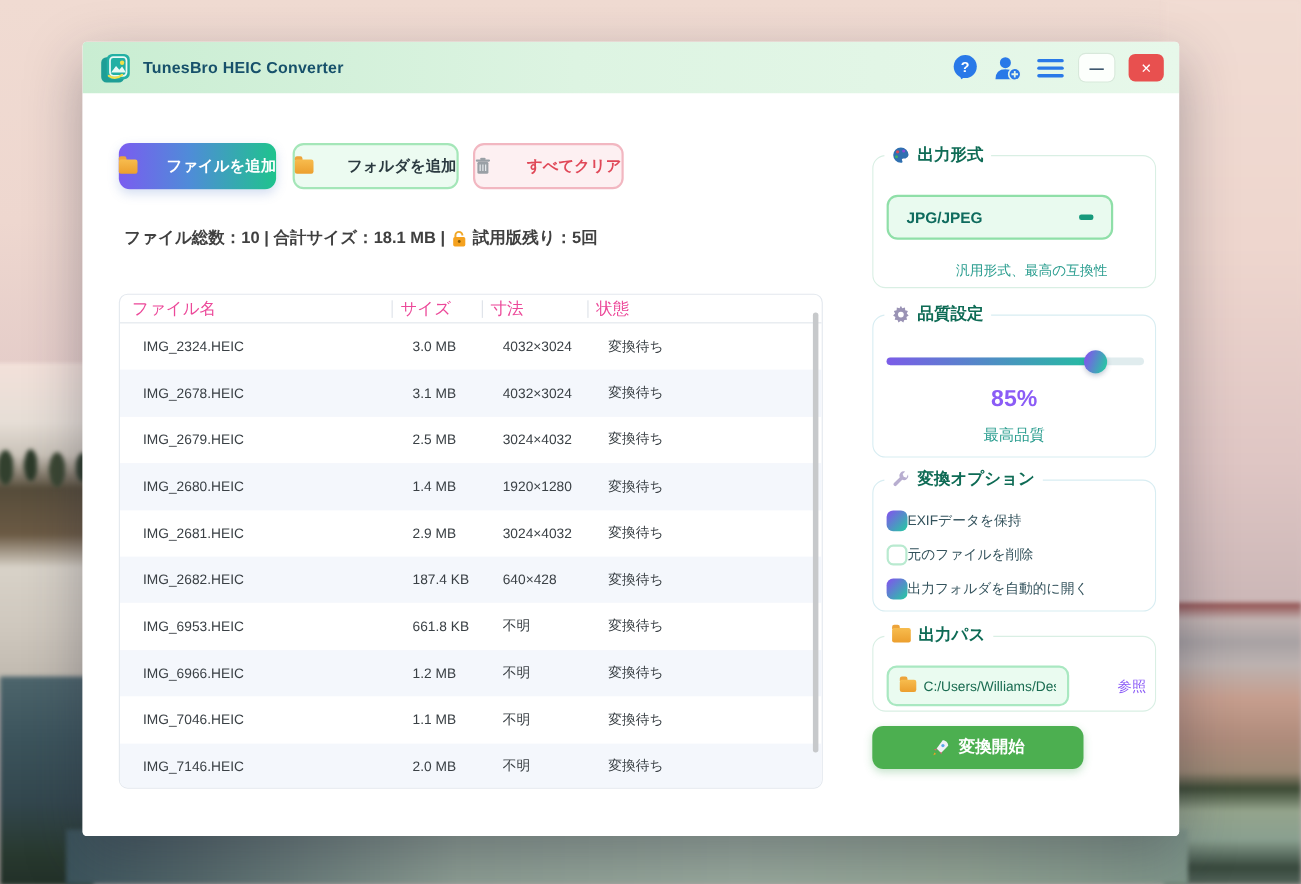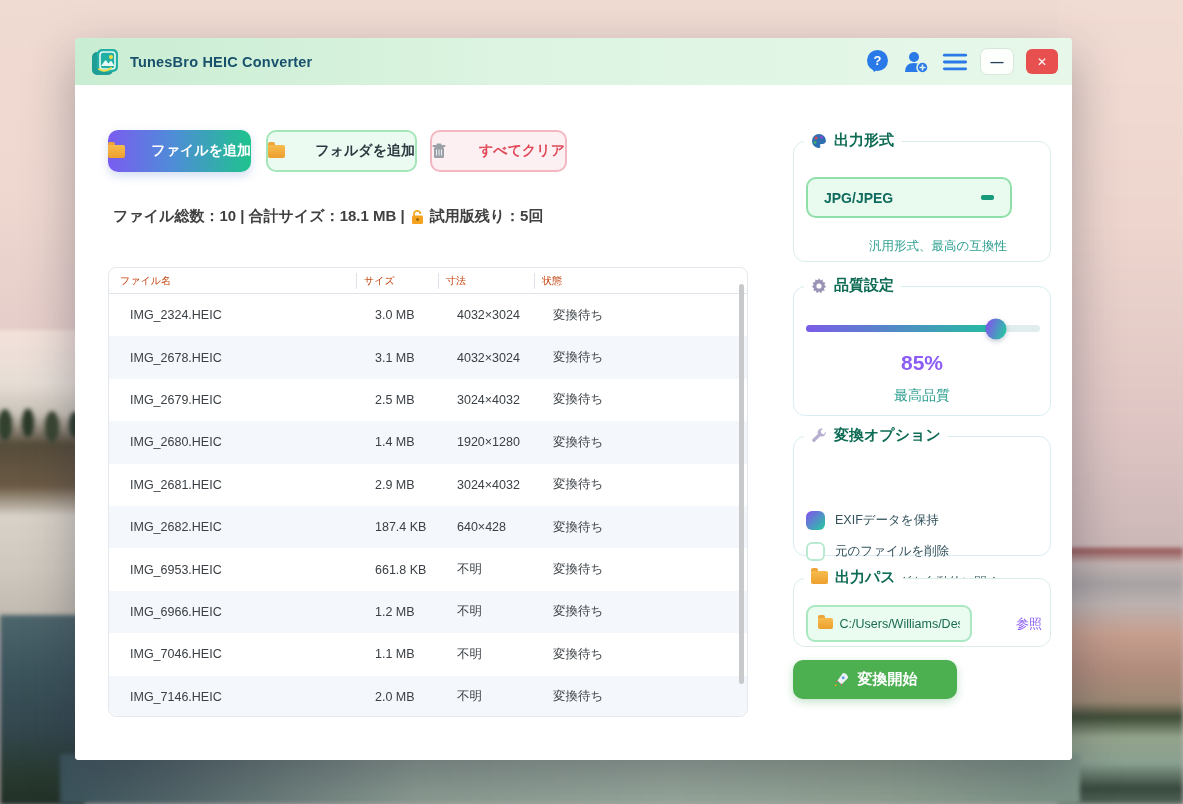--- a/index.html
+++ b/index.html
@@ -49,21 +49,21 @@
   .btn-clear-all { left:355px; width:137px; background:#fdf0f2; border:2px solid #f2b7c1; color:#e04858; }
   .fold-ico { width:17px; height:13px; position:relative; display:inline-block; }
   .fold-ico::before { content:""; position:absolute; left:0; top:-3px; width:7px; height:4px; border-radius:2px 2px 0 0; background:#eda43b; }
   .fold-ico::after { content:""; position:absolute; inset:0; border-radius:2px; background:linear-gradient(180deg,#f7bc4e,#ec9f2e); }
 
   
   .status-line { position:absolute; left:38px; top:122px; font-size:15px; font-weight:700; color:#404040; display:flex; align-items:center; gap:5px; }
 
   
   .file-table { position:absolute; left:33px; top:182px; width:640px; height:450px; border:1px solid #e3e8ee; border-radius:8px; background:#fff; overflow:hidden; }
-  .ft-header { display:grid; grid-template-columns:247px 82px 96px 1fr; height:26px; align-items:center; font-size:10px; color:#c2410c; border-bottom:1px solid #e0e5eb; }
+  .ft-header { display:grid; grid-template-columns:247px 82px 96px 1fr; height:26px; align-items:center; font-size:15px; color:#ec4899; border-bottom:1px solid #e0e5eb; }
   .ft-header > div { padding-left:7px; height:16px; line-height:16px; border-left:1px solid #dde2e8; }
   .ft-header > div:first-child { padding-left:11px; border-left:none; }
   .ft-row { display:grid; grid-template-columns:247px 82px 96px 1fr; height:42.4px; align-items:center; font-size:12.5px; color:#3a4045; }
   .ft-row:nth-child(even) { background:#f4f7fc; }
   .ft-row > div { padding-left:19px; white-space:nowrap; overflow:hidden; }
   .ft-row > div:first-child { padding-left:21px; }
   .ft-scrollbar { position:absolute; right:3px; top:16px; width:5px; height:400px; border-radius:3px; background:#c7c9cb; }
 
   
   .panel { position:absolute; left:718px; width:258px; border:1px solid #d9efe4; border-radius:12px; background:#fff; }
@@ -79,31 +79,31 @@
   .select-dash { margin-left:auto; width:13px; height:5px; border-radius:2px; background:#17997c; }
   .format-caption { position:absolute; left:16px; top:96px; width:100%; text-align:center; font-size:12.5px; color:#2a9d8f; }
 
   .slider { position:absolute; left:12px; top:38px; width:234px; height:7px; border-radius:4px; background:#e0ecee; cursor:pointer; }
   .slider-fill { position:absolute; left:0; top:0; height:7px; border-radius:4px; background:linear-gradient(90deg,#7b5ce8,#22bfa0); }
   .slider-thumb { position:absolute; top:50%; width:21px; height:21px; border-radius:50%; transform:translate(-50%,-50%);
     background:linear-gradient(110deg,#7b5ce8 15%,#2cc0a8 85%); box-shadow:0 2px 5px rgba(60,80,120,.3); cursor:grab; }
   .quality-pct { position:absolute; left:0; top:64px; width:100%; text-align:center; font-size:21px; font-weight:600; color:#8b5cf6; }
   .quality-label { position:absolute; left:0; top:100px; width:100%; text-align:center; font-size:14px; color:#2a9d8f; }
 
-  .opt-row { position:absolute; left:12px; display:flex; align-items:center; gap:10px; cursor:pointer;margin-top:47px; }
+  .opt-row { position:absolute; left:12px; display:flex; align-items:center; cursor:pointer; }
   .checkbox { width:19px; height:19px; border-radius:6px; background:#fff; border:2px solid #b9ead0; flex:0 0 auto; }
   .checkbox.checked { border:none; background:linear-gradient(135deg,#7b5ce8 10%,#2cc0a8 90%); }
   .opt-label { font-size:12.5px; color:#33525c; }
 
   .path-input { position:absolute; left:12px; top:26px; width:166px; height:37px; border-radius:9px; background:#eafbf0;
     border:2px solid #a9e8c1; display:flex; align-items:center; gap:7px; padding:0 10px; cursor:text; }
   .path-text { font-size:12.5px; color:#196b50; white-space:nowrap; overflow:hidden; }
   .browse-link { position:absolute; left:202px; top:36px; font-size:13px; color:#8b5cf6; cursor:pointer;margin-left:20px; }
 
-  .start-btn { position:absolute; left:718px; top:575px; width:164px; height:39px; border-radius:10px; background:#4caf50;
+  .start-btn { position:absolute; left:718px; top:575px; width:192px; height:39px; border-radius:10px; background:#4caf50;
     display:flex; align-items:center; justify-content:center; gap:9px; color:#fff; font-size:15px; font-weight:700; cursor:pointer;
     box-shadow:0 3px 8px rgba(60,160,80,.3); }
 </style>
 </head>
 <body>
 
 <div class="wallpaper">
   <div class="right-sky wp-blur"></div>
   <div class="mountain-left wp-blur"></div>
   <div class="trees-left wp-blur"></div>

